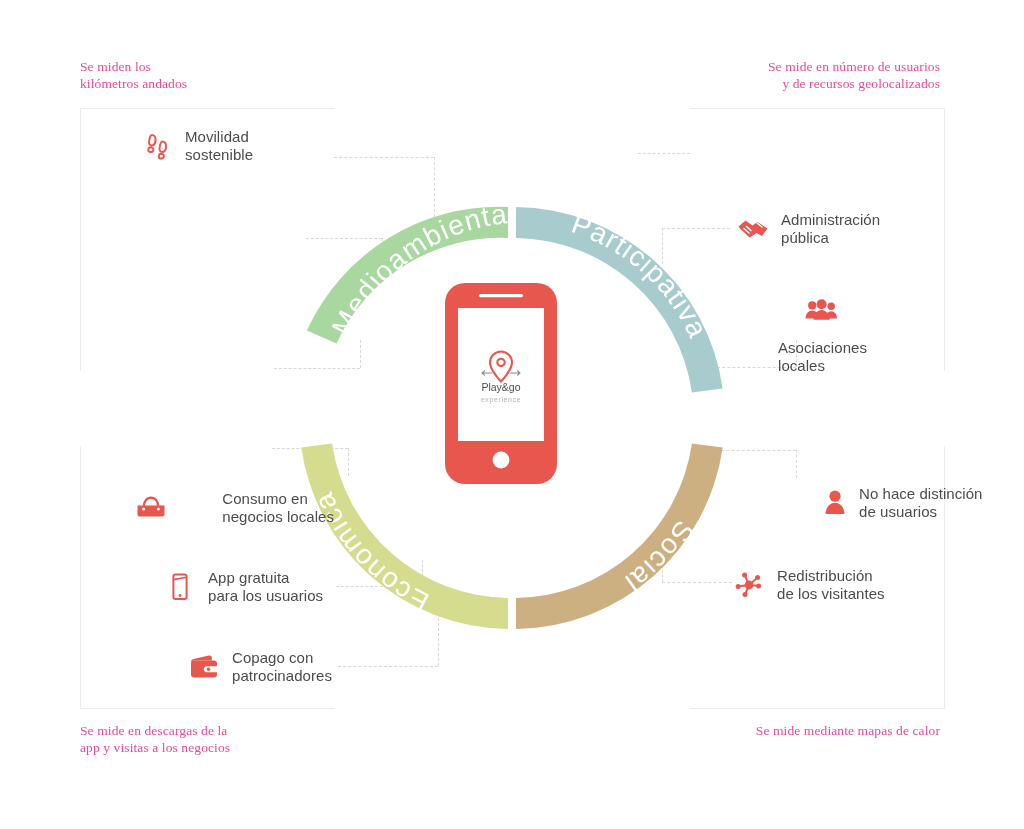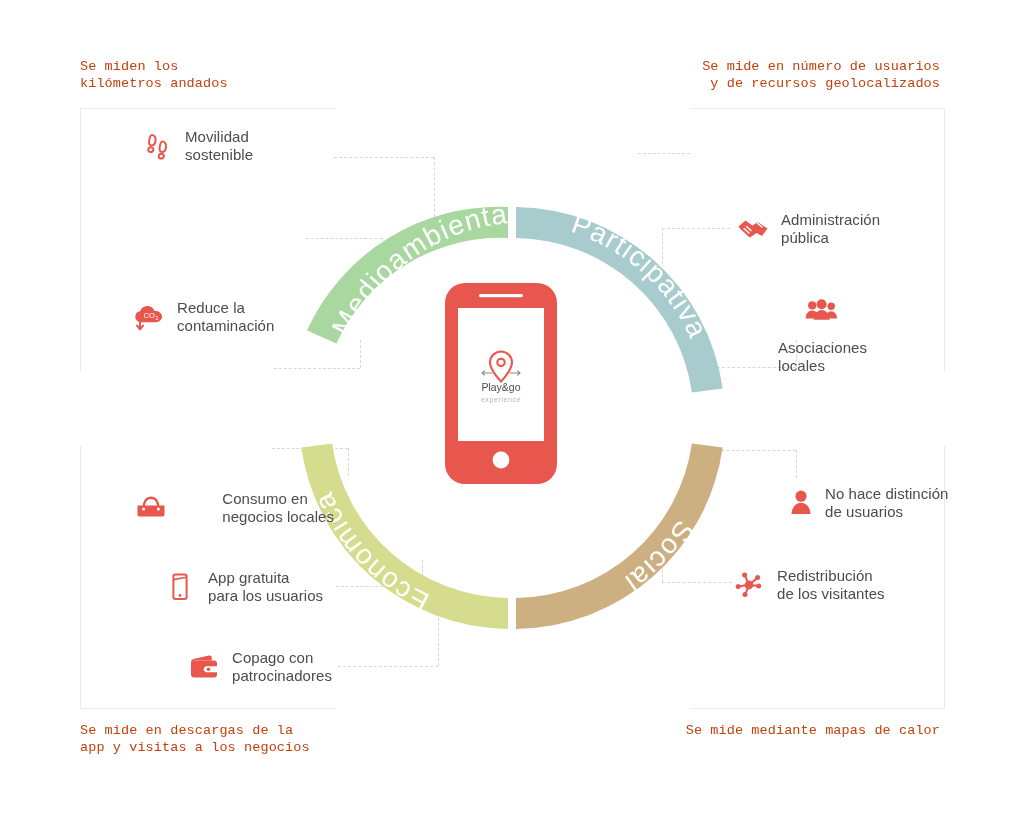--- a/index.html
+++ b/index.html
@@ -19,24 +19,24 @@
   #stage {
     position: absolute;
     left: 0; top: 0;
     width: 1024px;
     height: 829px;
   }
 
   
   .caption {
     position: absolute;
-    color: #c2410c;
+    color: #ec4899;
     font-size: 13.5px;
     line-height: 17px;
-    font-family: Liberation Mono, monospace;
+    font-family: Liberation Serif, serif;
     white-space: pre-line;
     letter-spacing: 0.1px;
   }
   .caption.tl { left: 80px;  top: 58px;  text-align: left; }
   .caption.tr { right: 84px; top: 58px;  text-align: right; }
   .caption.bl { left: 80px;  top: 722px; text-align: left; }
   .caption.br { right: 84px; top: 722px; text-align: right; }
 
   
   .panel {
@@ -232,33 +232,20 @@
           <path d="M 22.5 12.6 C 25.5 12.6 26.5 15.6 25.9 19 C 25.5 21.5 24.1 23 22.1 23 C 20.3 23 19.3 21.6 19.6 19.2 C 20 15.6 20.5 12.6 22.5 12.6 Z"></path>
           <path d="M 20.8 24.8 C 22.9 24.8 24.1 25.8 23.9 27.4 C 23.7 28.8 22.5 29.6 21 29.6 C 19.5 29.6 18.6 28.7 18.8 27.3 C 19 25.9 19.7 24.8 20.8 24.8 Z"></path>
         </g>
       </svg>
     </span>
     <span class="lbl">Movilidad
 sostenible</span>
   </div>
 
 
-  <div class="item lside" style="left:132px; top:299px; width:200px; justify-content:flex-start;">
-    <span class="ico">
-      <svg viewBox="0 0 34 34" width="34" height="34">
-        <path d="M 9.4 22.2 C 5.9 22.2 3.3 19.8 3.3 16.7 C 3.3 13.9 5.4 11.6 8.2 11.3 C 9 8.2 11.9 5.9 15.4 5.9 C 18.8 5.9 21.7 8.1 22.5 11.1 C 22.9 11.05 23.3 11 23.7 11 C 27.2 11 30 13.6 30 16.6 C 30 19.7 27.2 22.2 23.7 22.2 Z" fill="#e8574e"></path>
-        <text x="17.2" y="18.1" text-anchor="middle" font-size="7.6" fill="#ffffff" font-family="Liberation Sans, sans-serif">CO</text>
-        <text x="25" y="19.6" text-anchor="middle" font-size="5" fill="#ffffff" font-family="Liberation Sans, sans-serif">2</text>
-        <path d="M 8 22 L 8 29" stroke="#e8574e" stroke-width="2" stroke-linecap="round" fill="none"></path>
-        <path d="M 4.9 25.6 L 8 29.3 L 11.1 25.6" fill="none" stroke="#e8574e" stroke-width="2" stroke-linecap="round" stroke-linejoin="round"></path>
-      </svg>
-    </span>
-    <span class="lbl">Reduce la
-contaminación</span>
-  </div>
 
 
   <div class="item" style="left:736px; top:211px;">
     <span class="ico">
       <svg viewBox="0 0 34 34" width="34" height="34">
         <path d="M 2.5 14.5 L 9.5 8.5 L 16.5 13.5 L 21.5 10 L 31.5 16.5 L 26 24 L 20.5 21 L 14 25.5 L 8 21.5 Z" fill="#e8574e"></path>
         <path d="M 5.5 19 L 10.5 23.5 M 8 16.5 L 13 21 M 10.5 14.5 L 15 18.5" stroke="#ffffff" stroke-width="1.5" stroke-linecap="round" fill="none"></path>
         <path d="M 21 11 L 26 15" stroke="#ffffff" stroke-width="1.4" stroke-linecap="round" fill="none"></path>
       </svg>
     </span>
@@ -314,21 +301,21 @@
         <path d="M 4 12 C 4 10.4 5 9.2 6.5 8.9 L 22 5.6 C 23.6 5.3 24.8 6.2 24.8 7.6 L 24.8 10.6 L 6.8 10.6 Z" fill="#e8574e"></path>
         <rect x="4" y="10.6" width="26" height="17" rx="3" fill="#e8574e"></rect>
         <path d="M 19.6 16.2 L 30.6 16.2 L 30.6 22.2 L 19.6 22.2 C 18 22.2 16.8 20.8 16.8 19.2 C 16.8 17.6 18 16.2 19.6 16.2 Z" fill="#ffffff"></path>
         <circle cx="21.5" cy="19.2" r="1.8" fill="#e8574e"></circle>
       </svg>
     </span>
     <span class="lbl">Copago con
 patrocinadores</span>
   </div>
 
-  <div class="item" style="left:784px; top:485px;gap:7px;">
+  <div class="item" style="left:818px; top:485px;gap:7px;">
     <span class="ico">
       <svg viewBox="0 0 34 34" width="34" height="34">
         <g fill="#e8574e">
           <circle cx="17" cy="10.2" r="5.6"></circle>
           <path d="M 7.6 28 C 7.6 21.6 11.8 16.8 17 16.8 C 22.2 16.8 26.4 21.6 26.4 28 Z"></path>
         </g>
       </svg>
     </span>
     <span class="lbl">No hace distinción
 de usuarios</span>

